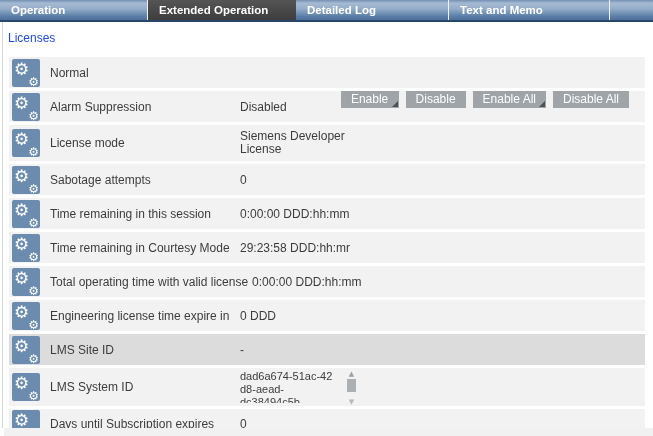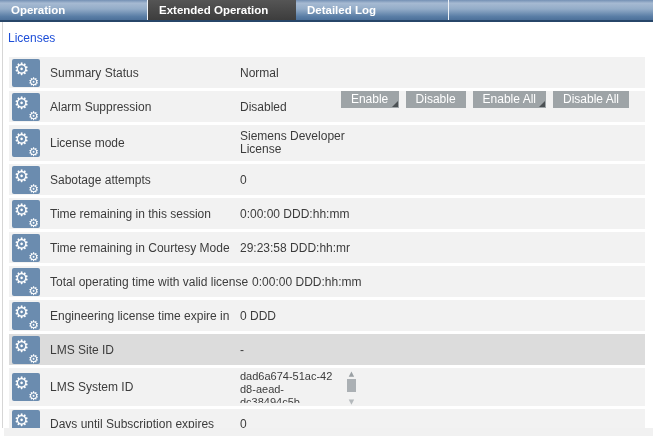--- a/index.html
+++ b/index.html
@@ -80,32 +80,34 @@
 
 <div class="tab">
     <span class="tab-label">Operation</span>
   </div>
     <div class="tab selected">
     <span class="tab-label">Extended Operation</span>
   </div>
     <div class="tab">
     <span class="tab-label">Detailed Log</span>
   </div>
+    <div class="tab">
+    <span class="tab-label">Text and Memo</span>
+  </div>
     <div class="tab-filler"></div>
   </div>
 
 <div class="main">
   <div class="section-title">Licenses</div>
   <div class="rows">
       <div class="row">
     <span class="icon">
       <span class="gear-big">⚙</span>
       <span class="gear-small">⚙</span>
     </span>
-    <span class="label">Summary Status</span>
     <span class="value">
           <span class="value-text">Normal</span>
         </span>
   </div>
       <div class="row">
     <span class="icon">
       <span class="gear-big">⚙</span>
       <span class="gear-small">⚙</span>
     </span>
     <span class="label">Alarm Suppression</span>

